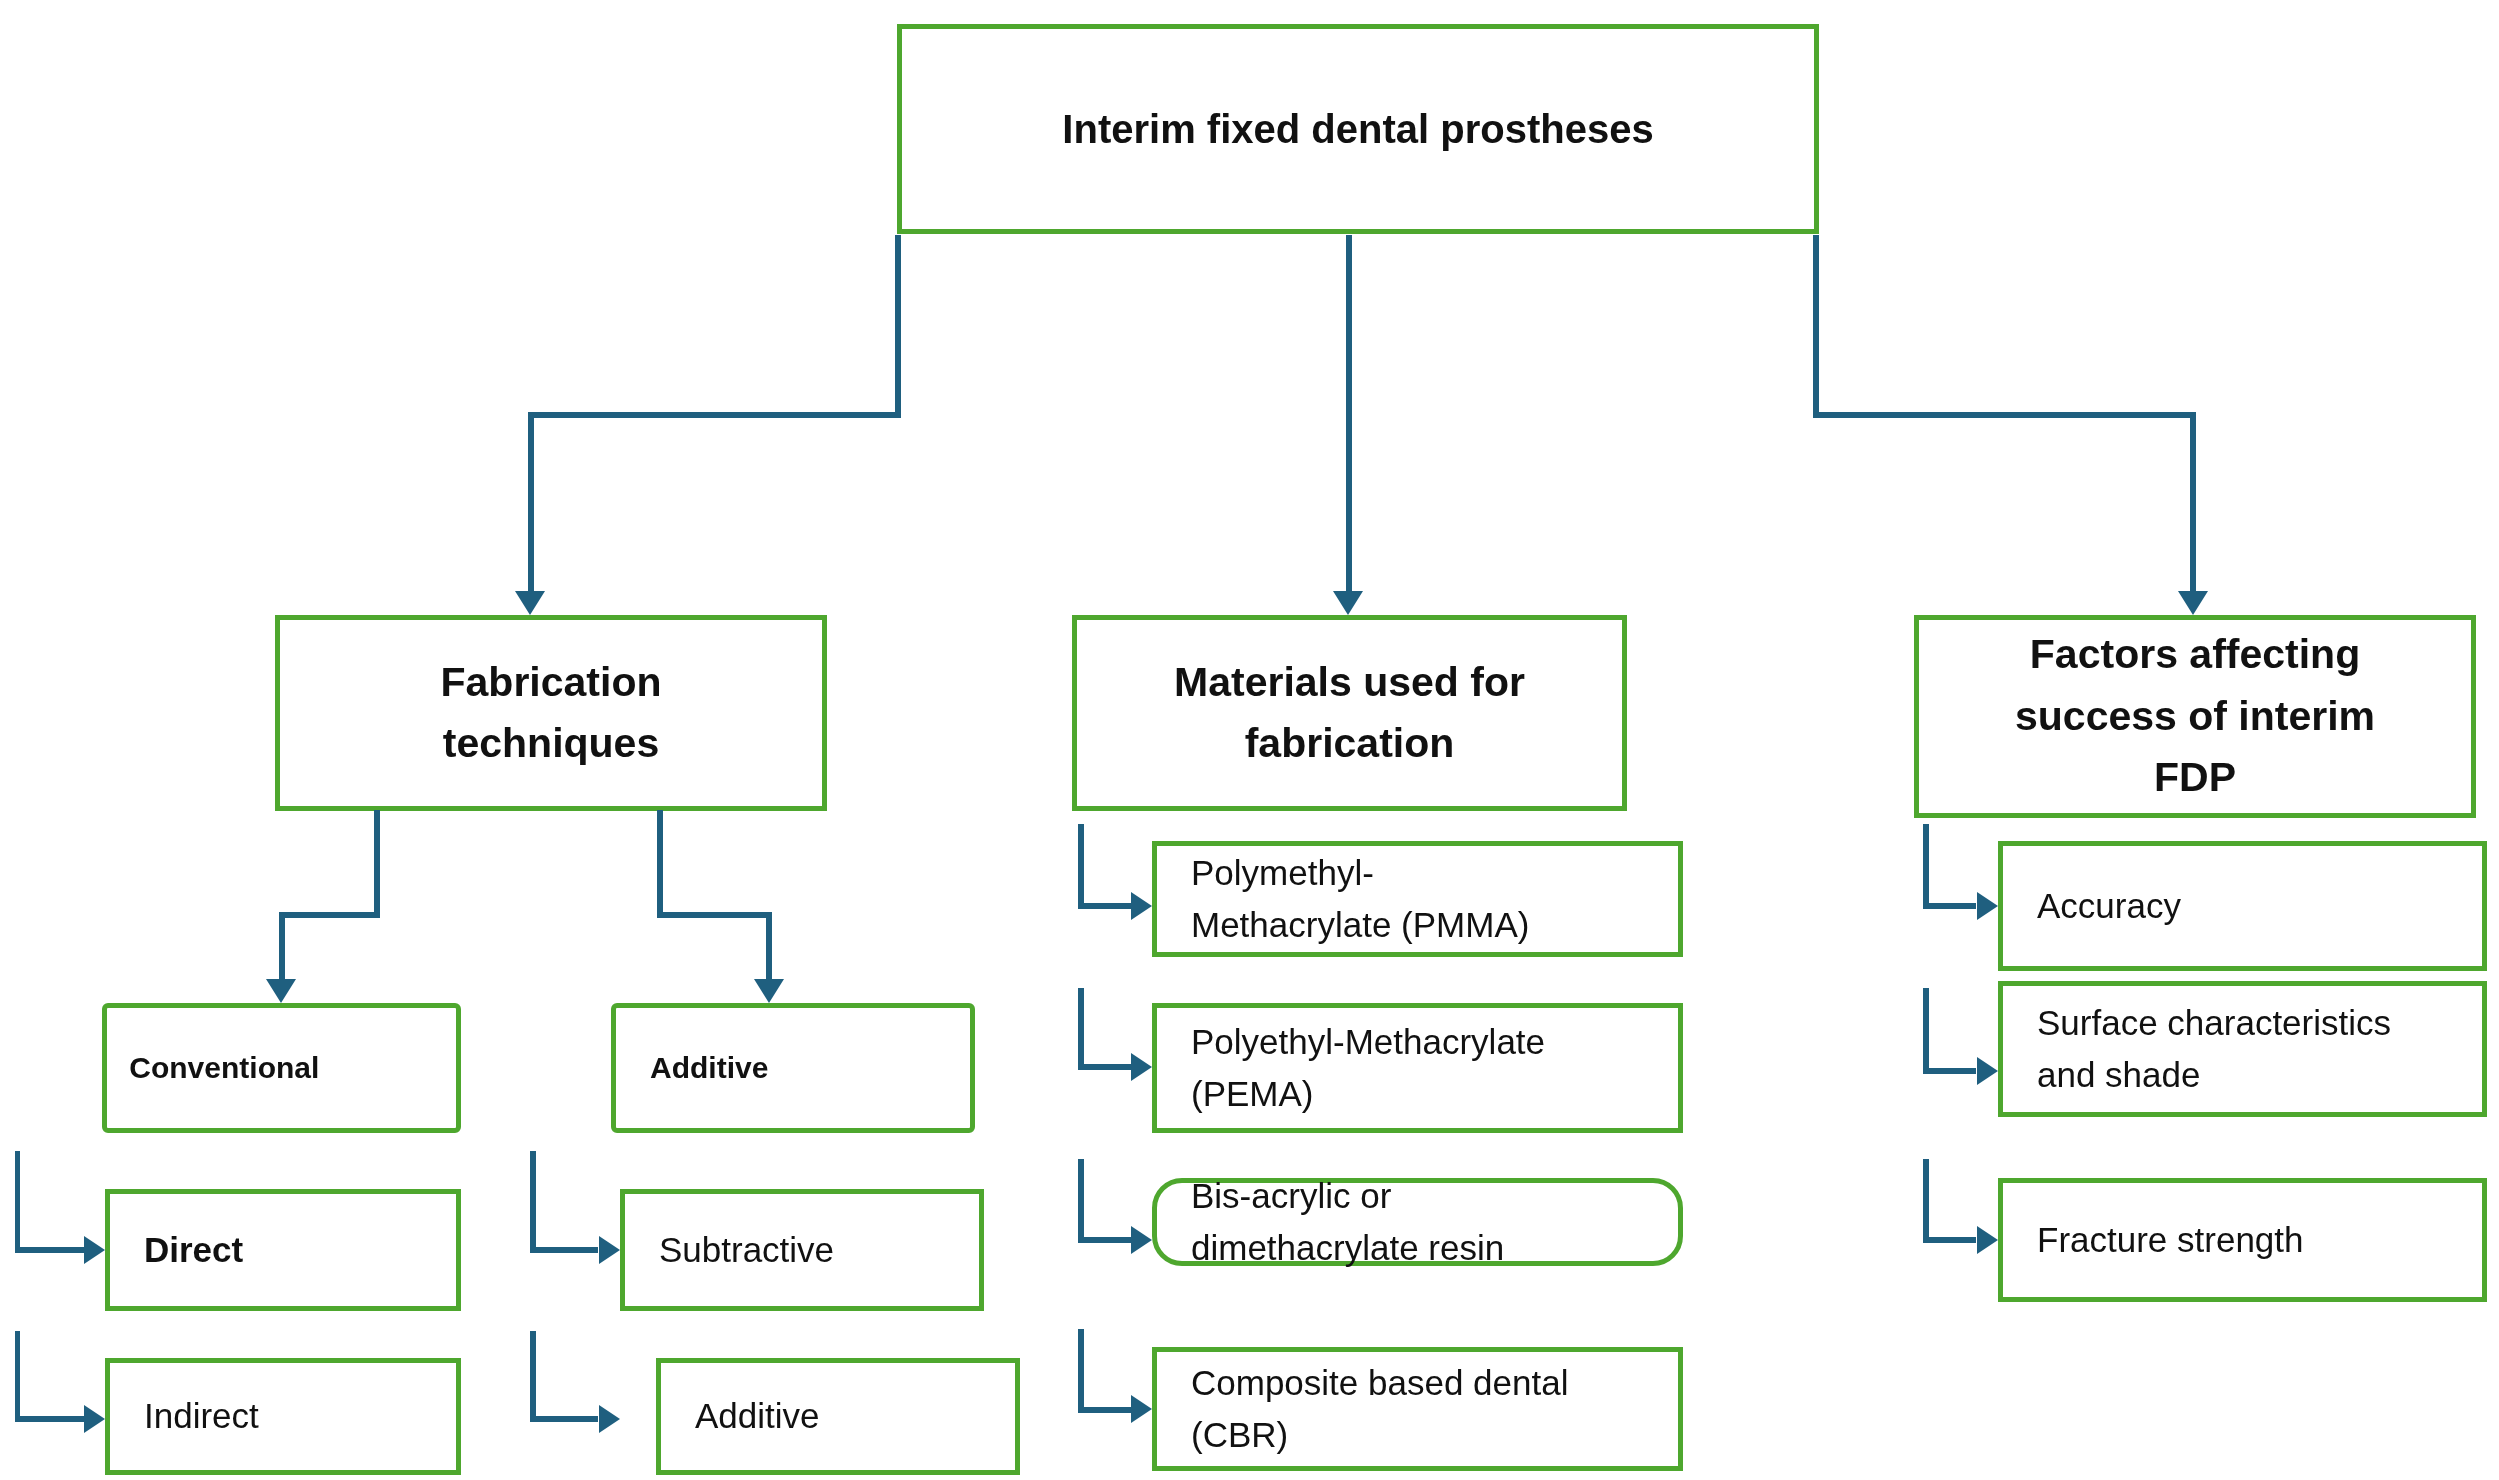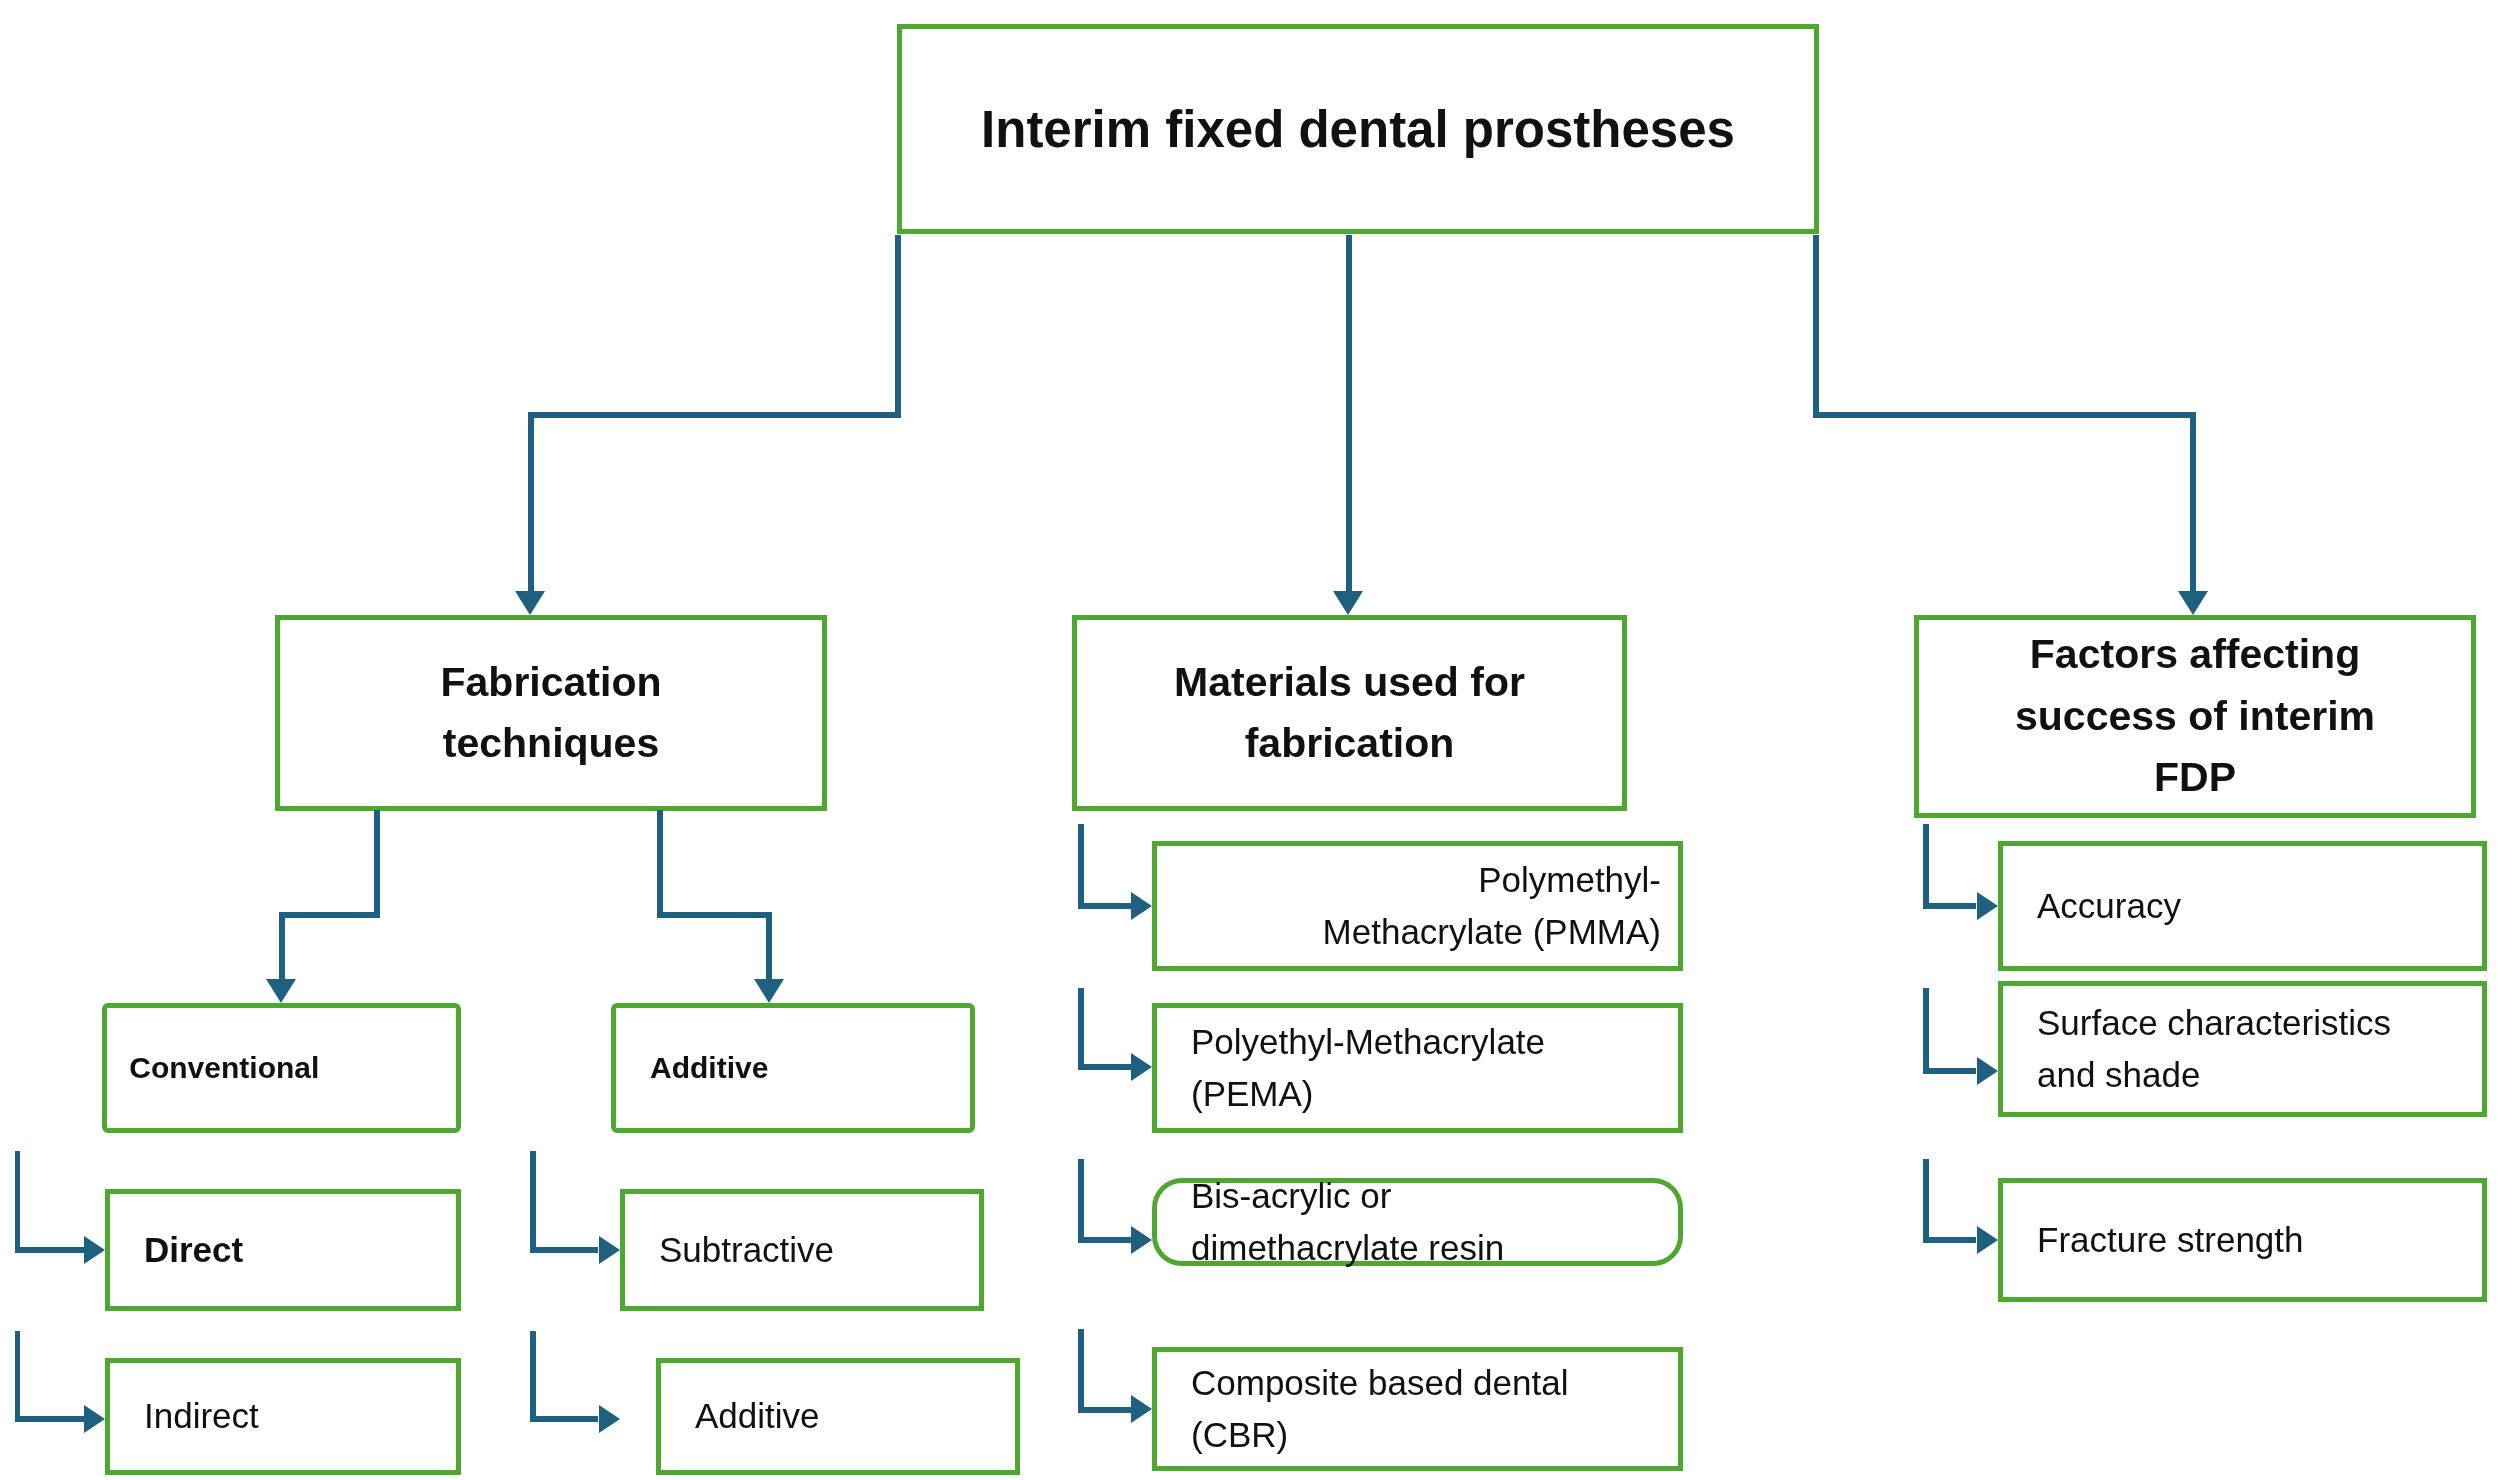--- a/index.html
+++ b/index.html
@@ -20,21 +20,21 @@
     border: 5.6px solid var(--box-border, #4ea72e);
     background: #ffffff;
     color: var(--text, #111111);
     display: flex;
     flex-direction: column;
     justify-content: center;
   }
   .center { align-items: center; text-align: center; }
   .left   { align-items: flex-start; text-align: left; padding-left: 34px; padding-right: 17px; }
   .bold   { font-weight: bold; }
-  .title-text { font-size: 51px; letter-spacing: 0px; }
+  .title-text { font-size: 40px; letter-spacing: 0px; }
   .cat-text   { font-size: 41px; line-height: 1.5; }
   .sub-text   { font-size: 30px; border-radius: 6px; }
   .leaf-text  { font-size: 35px; line-height: 1.5; }
   .ln { display: block; }
   .vline, .hline { position: absolute; background: var(--connector, #1f5f7f); }
   .arrow-down {
     position: absolute; width: 0; height: 0;
     border-left: 15.4px solid transparent;
     border-right: 15.4px solid transparent;
     border-top: 24px solid var(--connector, #1f5f7f);
@@ -126,21 +126,21 @@
   <div class="vline" style="left:530px; top:1331px; width:5.6px; height:91px;"></div>
   <div class="hline" style="left:530px; top:1416px; width:68px; height:5.6px;"></div>
   <div class="arrow-right" style="left:599px; top:1405px;"></div>
   <div class="box left leaf-text" style="left:656px; top:1358px; width:364px; height:117px;">
     <span class="ln">Additive</span>
   </div>
 
   <div class="vline" style="left:1078px; top:824px; width:5.6px; height:85px;"></div>
   <div class="hline" style="left:1078px; top:903px; width:53px; height:5.6px;"></div>
   <div class="arrow-right" style="left:1131px; top:892px;"></div>
-  <div class="box left leaf-text" style="left:1152px; top:841px; width:531px; height:130px;align-items:flex-end;">
+  <div class="box left leaf-text" style="left:1152px; top:841px; width:531px; height:116px;">
     <span class="ln">Polymethyl-</span>
     <span class="ln">Methacrylate (PMMA)</span>
   </div>
 
   <div class="vline" style="left:1078px; top:988px; width:5.6px; height:82px;"></div>
   <div class="hline" style="left:1078px; top:1064px; width:53px; height:5.6px;"></div>
   <div class="arrow-right" style="left:1131px; top:1053px;"></div>
   <div class="box left leaf-text" style="left:1152px; top:1003px; width:531px; height:130px;">
     <span class="ln">Polyethyl-Methacrylate</span>
     <span class="ln">(PEMA)</span>

